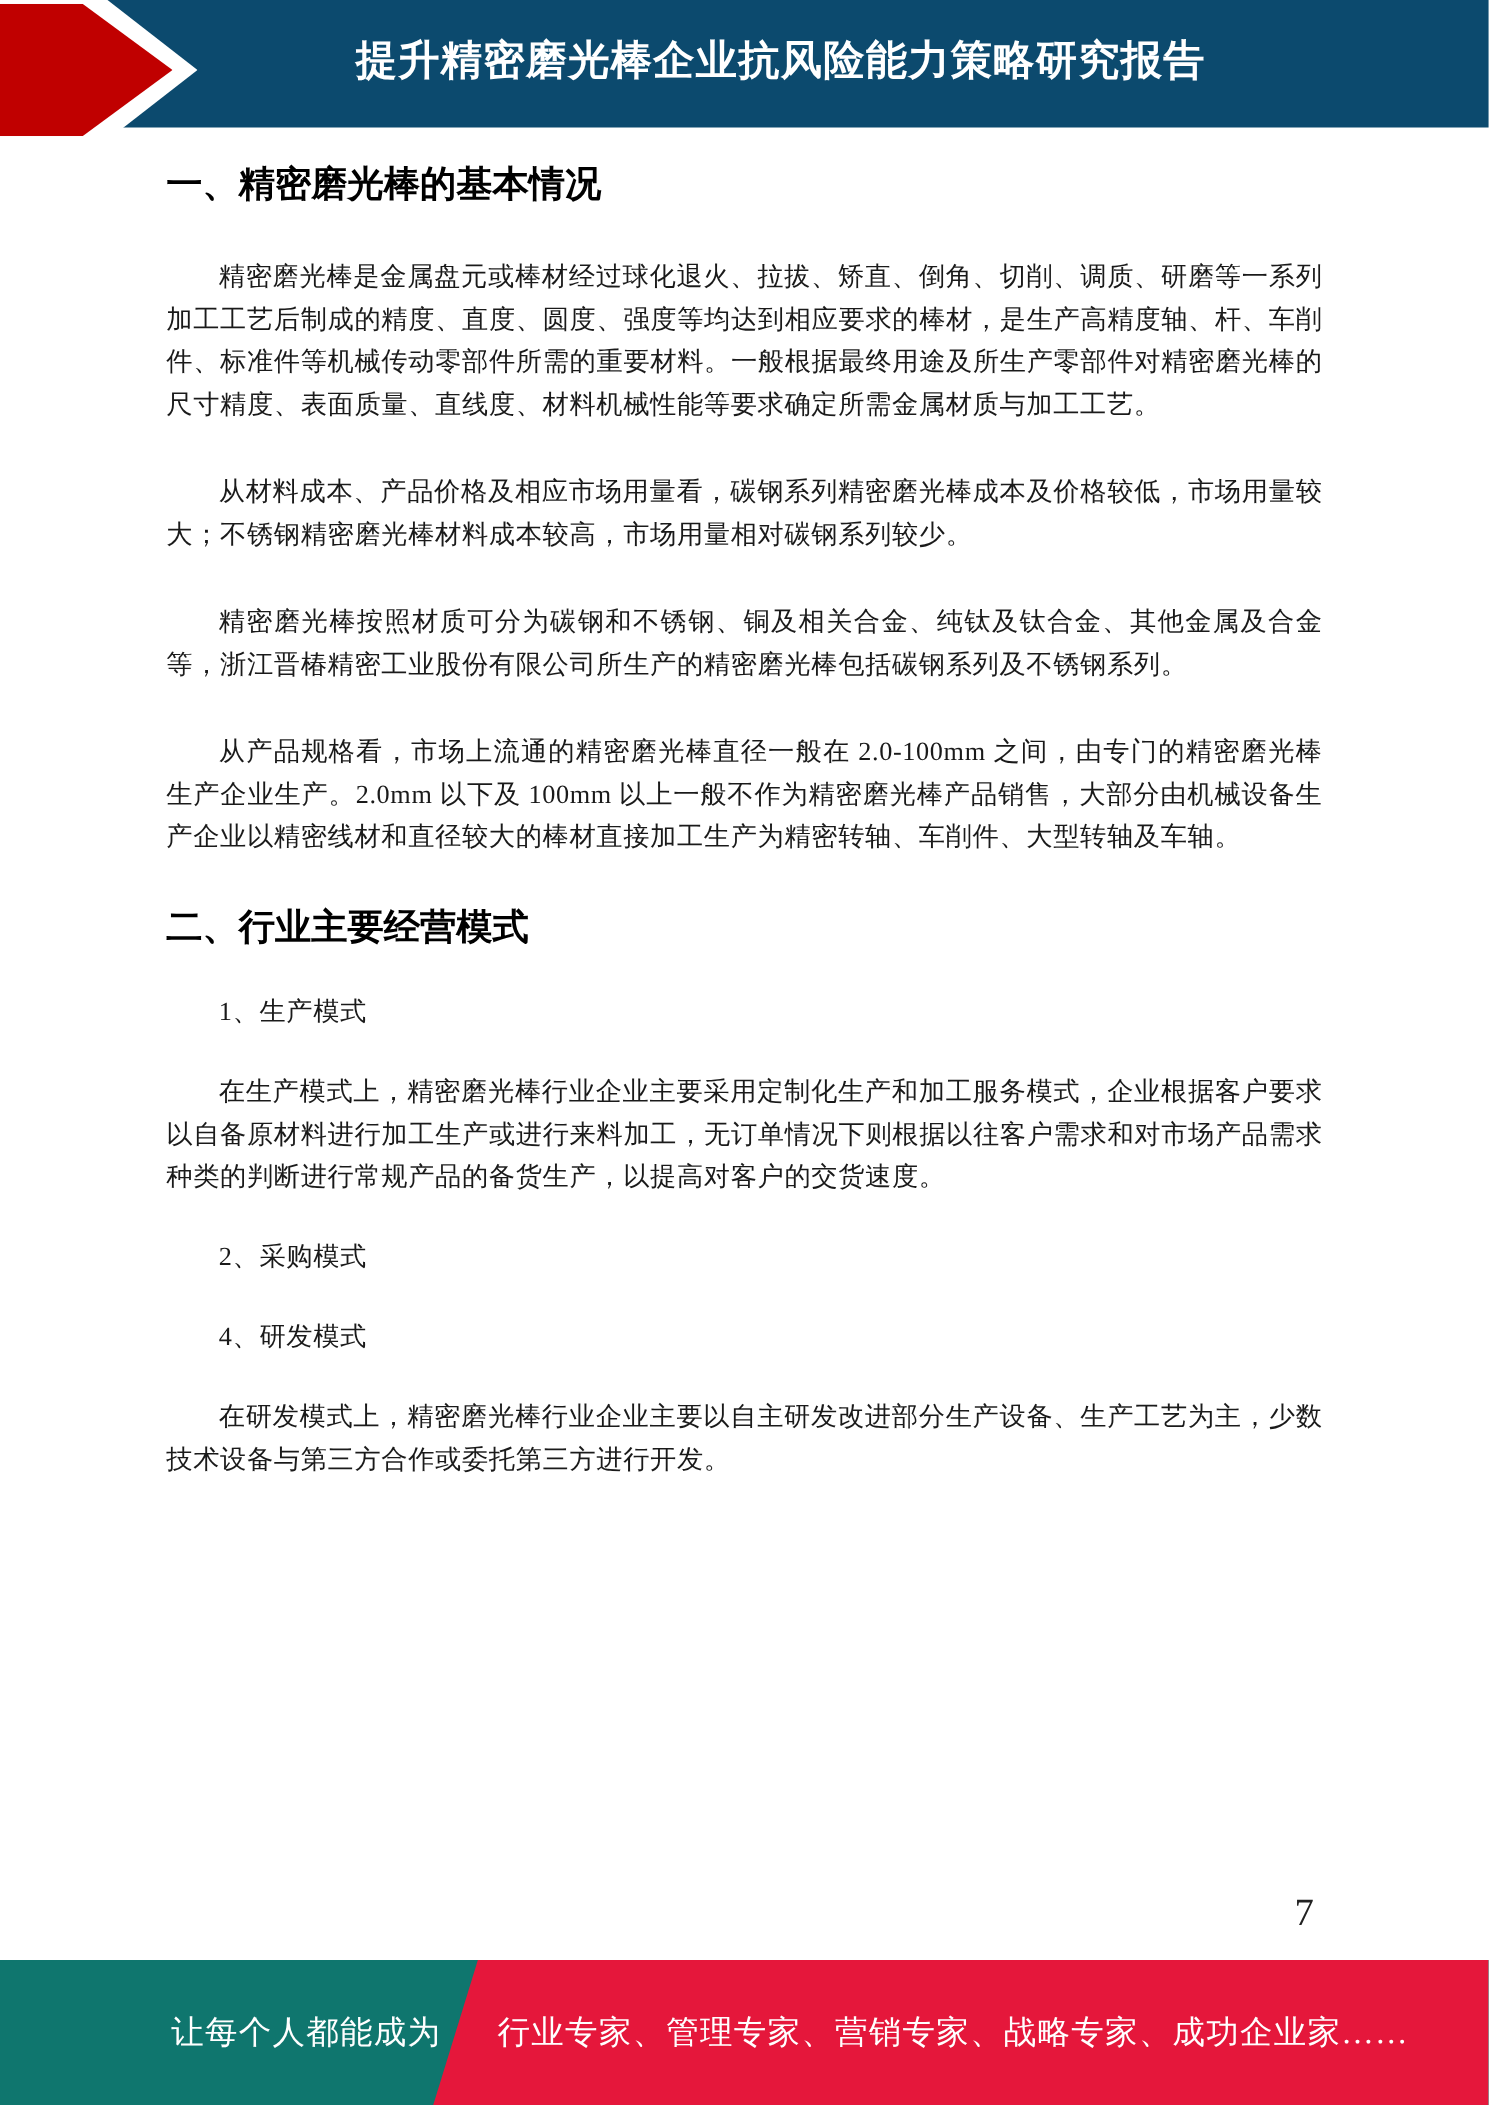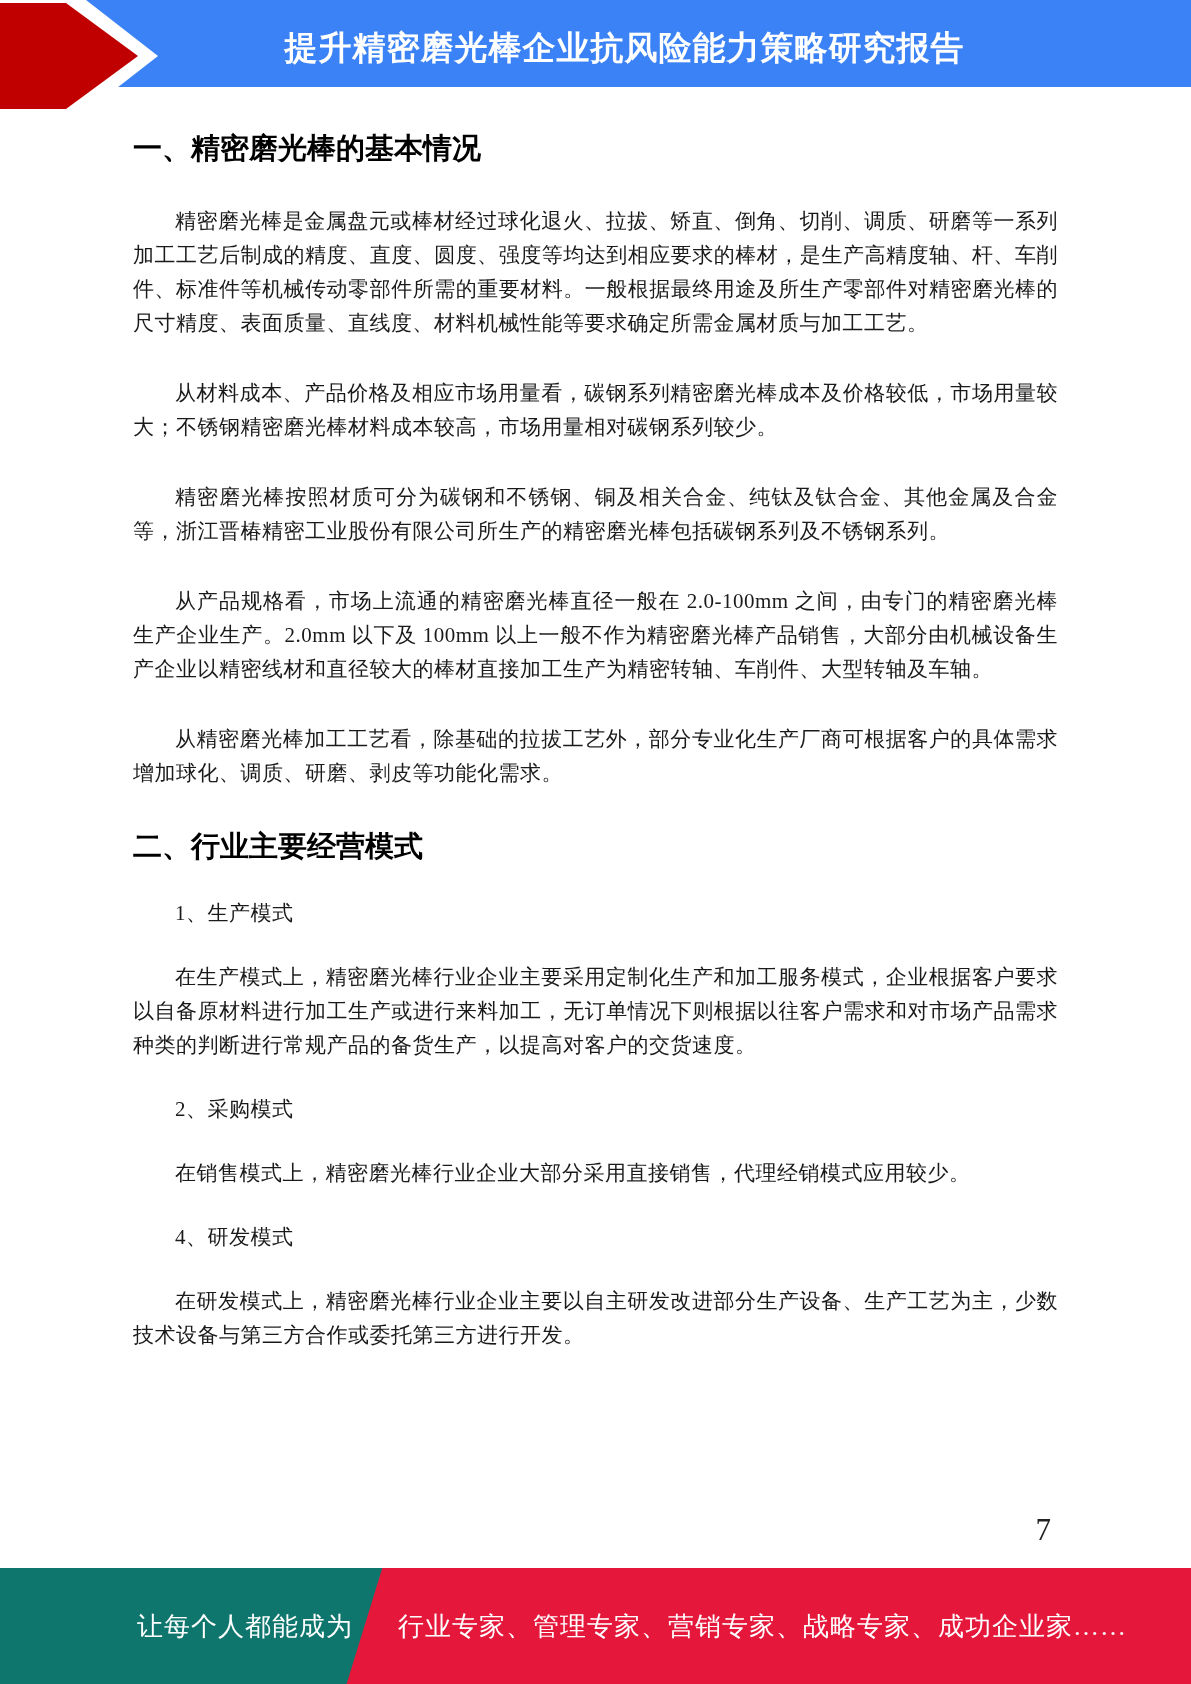--- a/index.html
+++ b/index.html
@@ -11,22 +11,22 @@
     font-family: "Liberation Serif", "DejaVu Serif", serif;
     color: #1a1a1a;
     overflow: hidden;
   }
 
   
   .header-band {
     position: absolute;
     top: 0; left: 0;
     width: 1191px;
-    height: 87px;
-    background: #3b82f6;
+    height: 102px;
+    background: #0c4a6e;
   }
   .header-chevron-white {
     position: absolute;
     top: 0; left: 0;
     width: 162px;
     height: 112px;
     background: #ffffff;
     clip-path: polygon(0 0, 86px 0, 158px 50%, 86px 100%, 0 100%);
   }
   .header-arrow-red {
@@ -135,30 +135,28 @@
 </div>
 
 <div class="content">
 
   <div class="section-heading h1-first">一、精密磨光棒的基本情况</div>
 
   <p class="para">精密磨光棒是金属盘元或棒材经过球化退火、拉拔、矫直、倒角、切削、调质、研磨等一系列加工工艺后制成的精度、直度、圆度、强度等均达到相应要求的棒材，是生产高精度轴、杆、车削件、标准件等机械传动零部件所需的重要材料。一般根据最终用途及所生产零部件对精密磨光棒的尺寸精度、表面质量、直线度、材料机械性能等要求确定所需金属材质与加工工艺。</p>
   <p class="para">从材料成本、产品价格及相应市场用量看，碳钢系列精密磨光棒成本及价格较低，市场用量较大；不锈钢精密磨光棒材料成本较高，市场用量相对碳钢系列较少。</p>
   <p class="para">精密磨光棒按照材质可分为碳钢和不锈钢、铜及相关合金、纯钛及钛合金、其他金属及合金等，浙江晋椿精密工业股份有限公司所生产的精密磨光棒包括碳钢系列及不锈钢系列。</p>
   <p class="para">从产品规格看，市场上流通的精密磨光棒直径一般在 2.0-100mm 之间，由专门的精密磨光棒生产企业生产。2.0mm 以下及 100mm 以上一般不作为精密磨光棒产品销售，大部分由机械设备生产企业以精密线材和直径较大的棒材直接加工生产为精密转轴、车削件、大型转轴及车轴。</p>
-  <p class="para">从精密磨光棒加工工艺看，除基础的拉拔工艺外，部分专业化生产厂商可根据客户的具体需求增加球化、调质、研磨、剥皮等功能化需求。</p>
 
   <div class="section-heading h2-second">二、行业主要经营模式</div>
 
   <div class="sub-heading">1、生产模式</div>
   <p class="para para-s2">在生产模式上，精密磨光棒行业企业主要采用定制化生产和加工服务模式，企业根据客户要求以自备原材料进行加工生产或进行来料加工，无订单情况下则根据以往客户需求和对市场产品需求种类的判断进行常规产品的备货生产，以提高对客户的交货速度。</p>
 
   <div class="sub-heading">2、采购模式</div>
 
-  <p class="para para-s2">在销售模式上，精密磨光棒行业企业大部分采用直接销售，代理经销模式应用较少。</p>
 
   <div class="sub-heading">4、研发模式</div>
   <p class="para para-s2">在研发模式上，精密磨光棒行业企业主要以自主研发改进部分生产设备、生产工艺为主，少数技术设备与第三方合作或委托第三方进行开发。</p>
 
 </div>
 
 <div class="page-number">7</div>
 
 <div class="footer-band">
   <div class="footer-red"></div>

